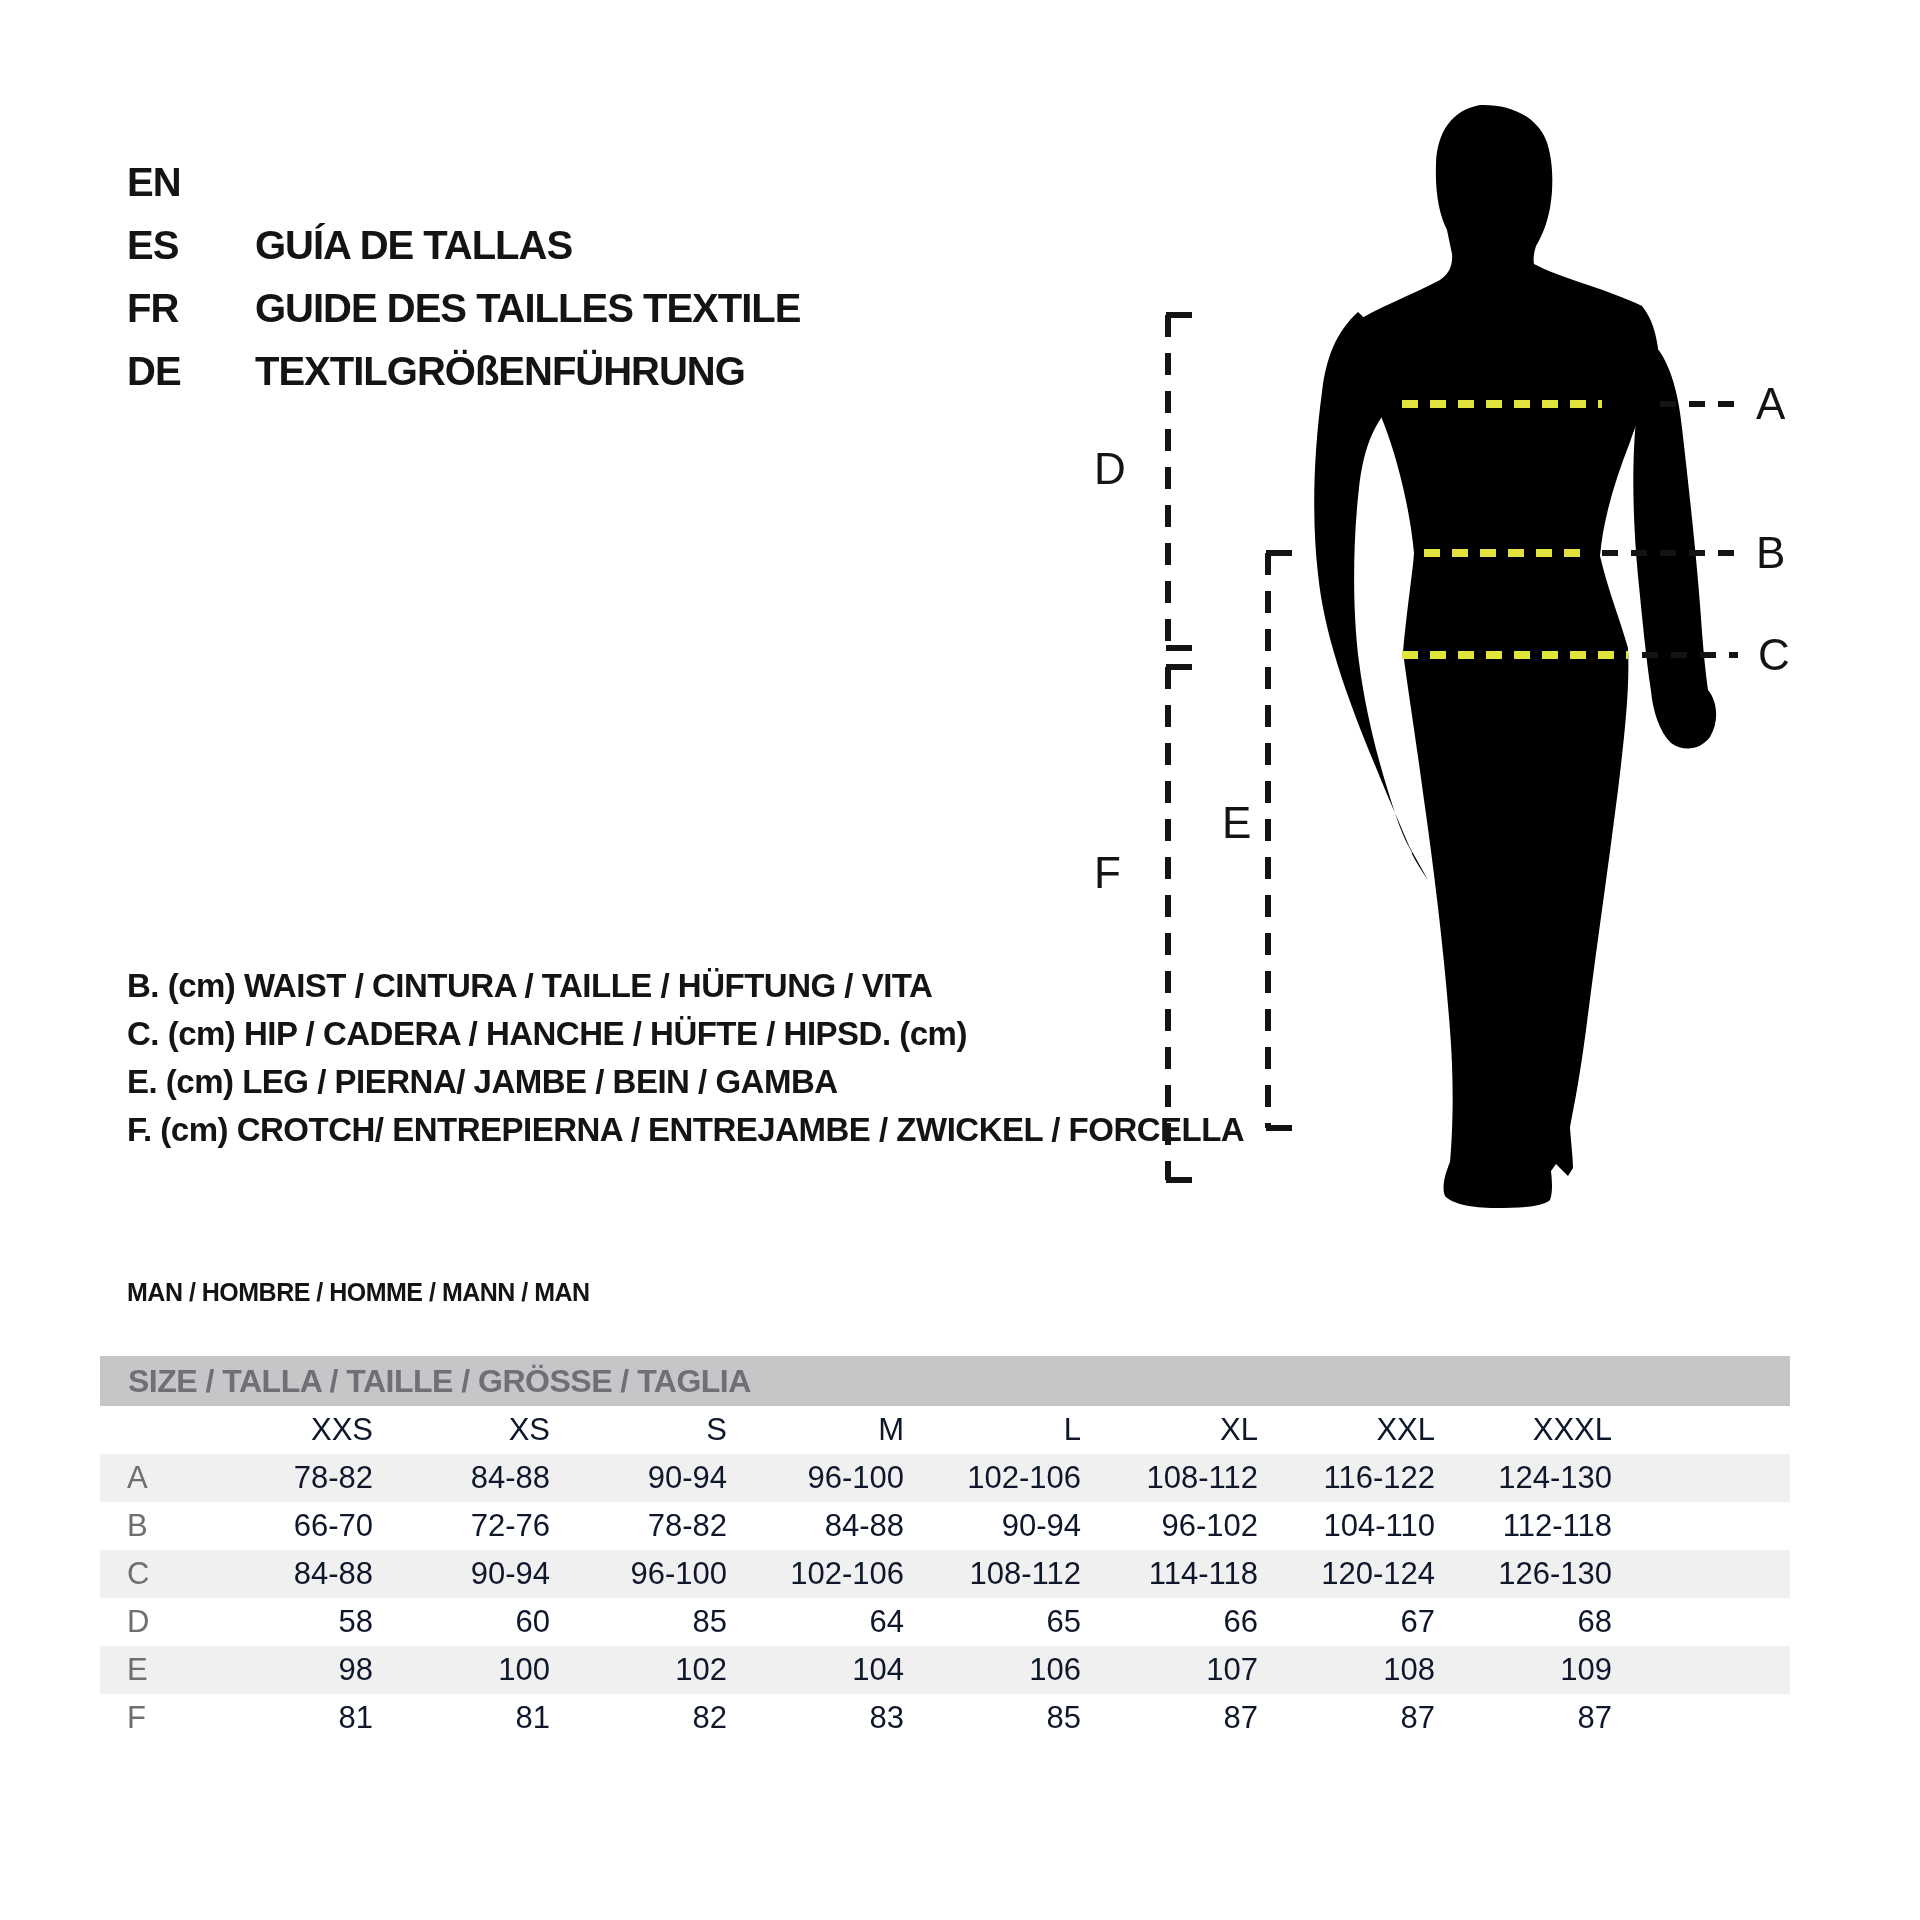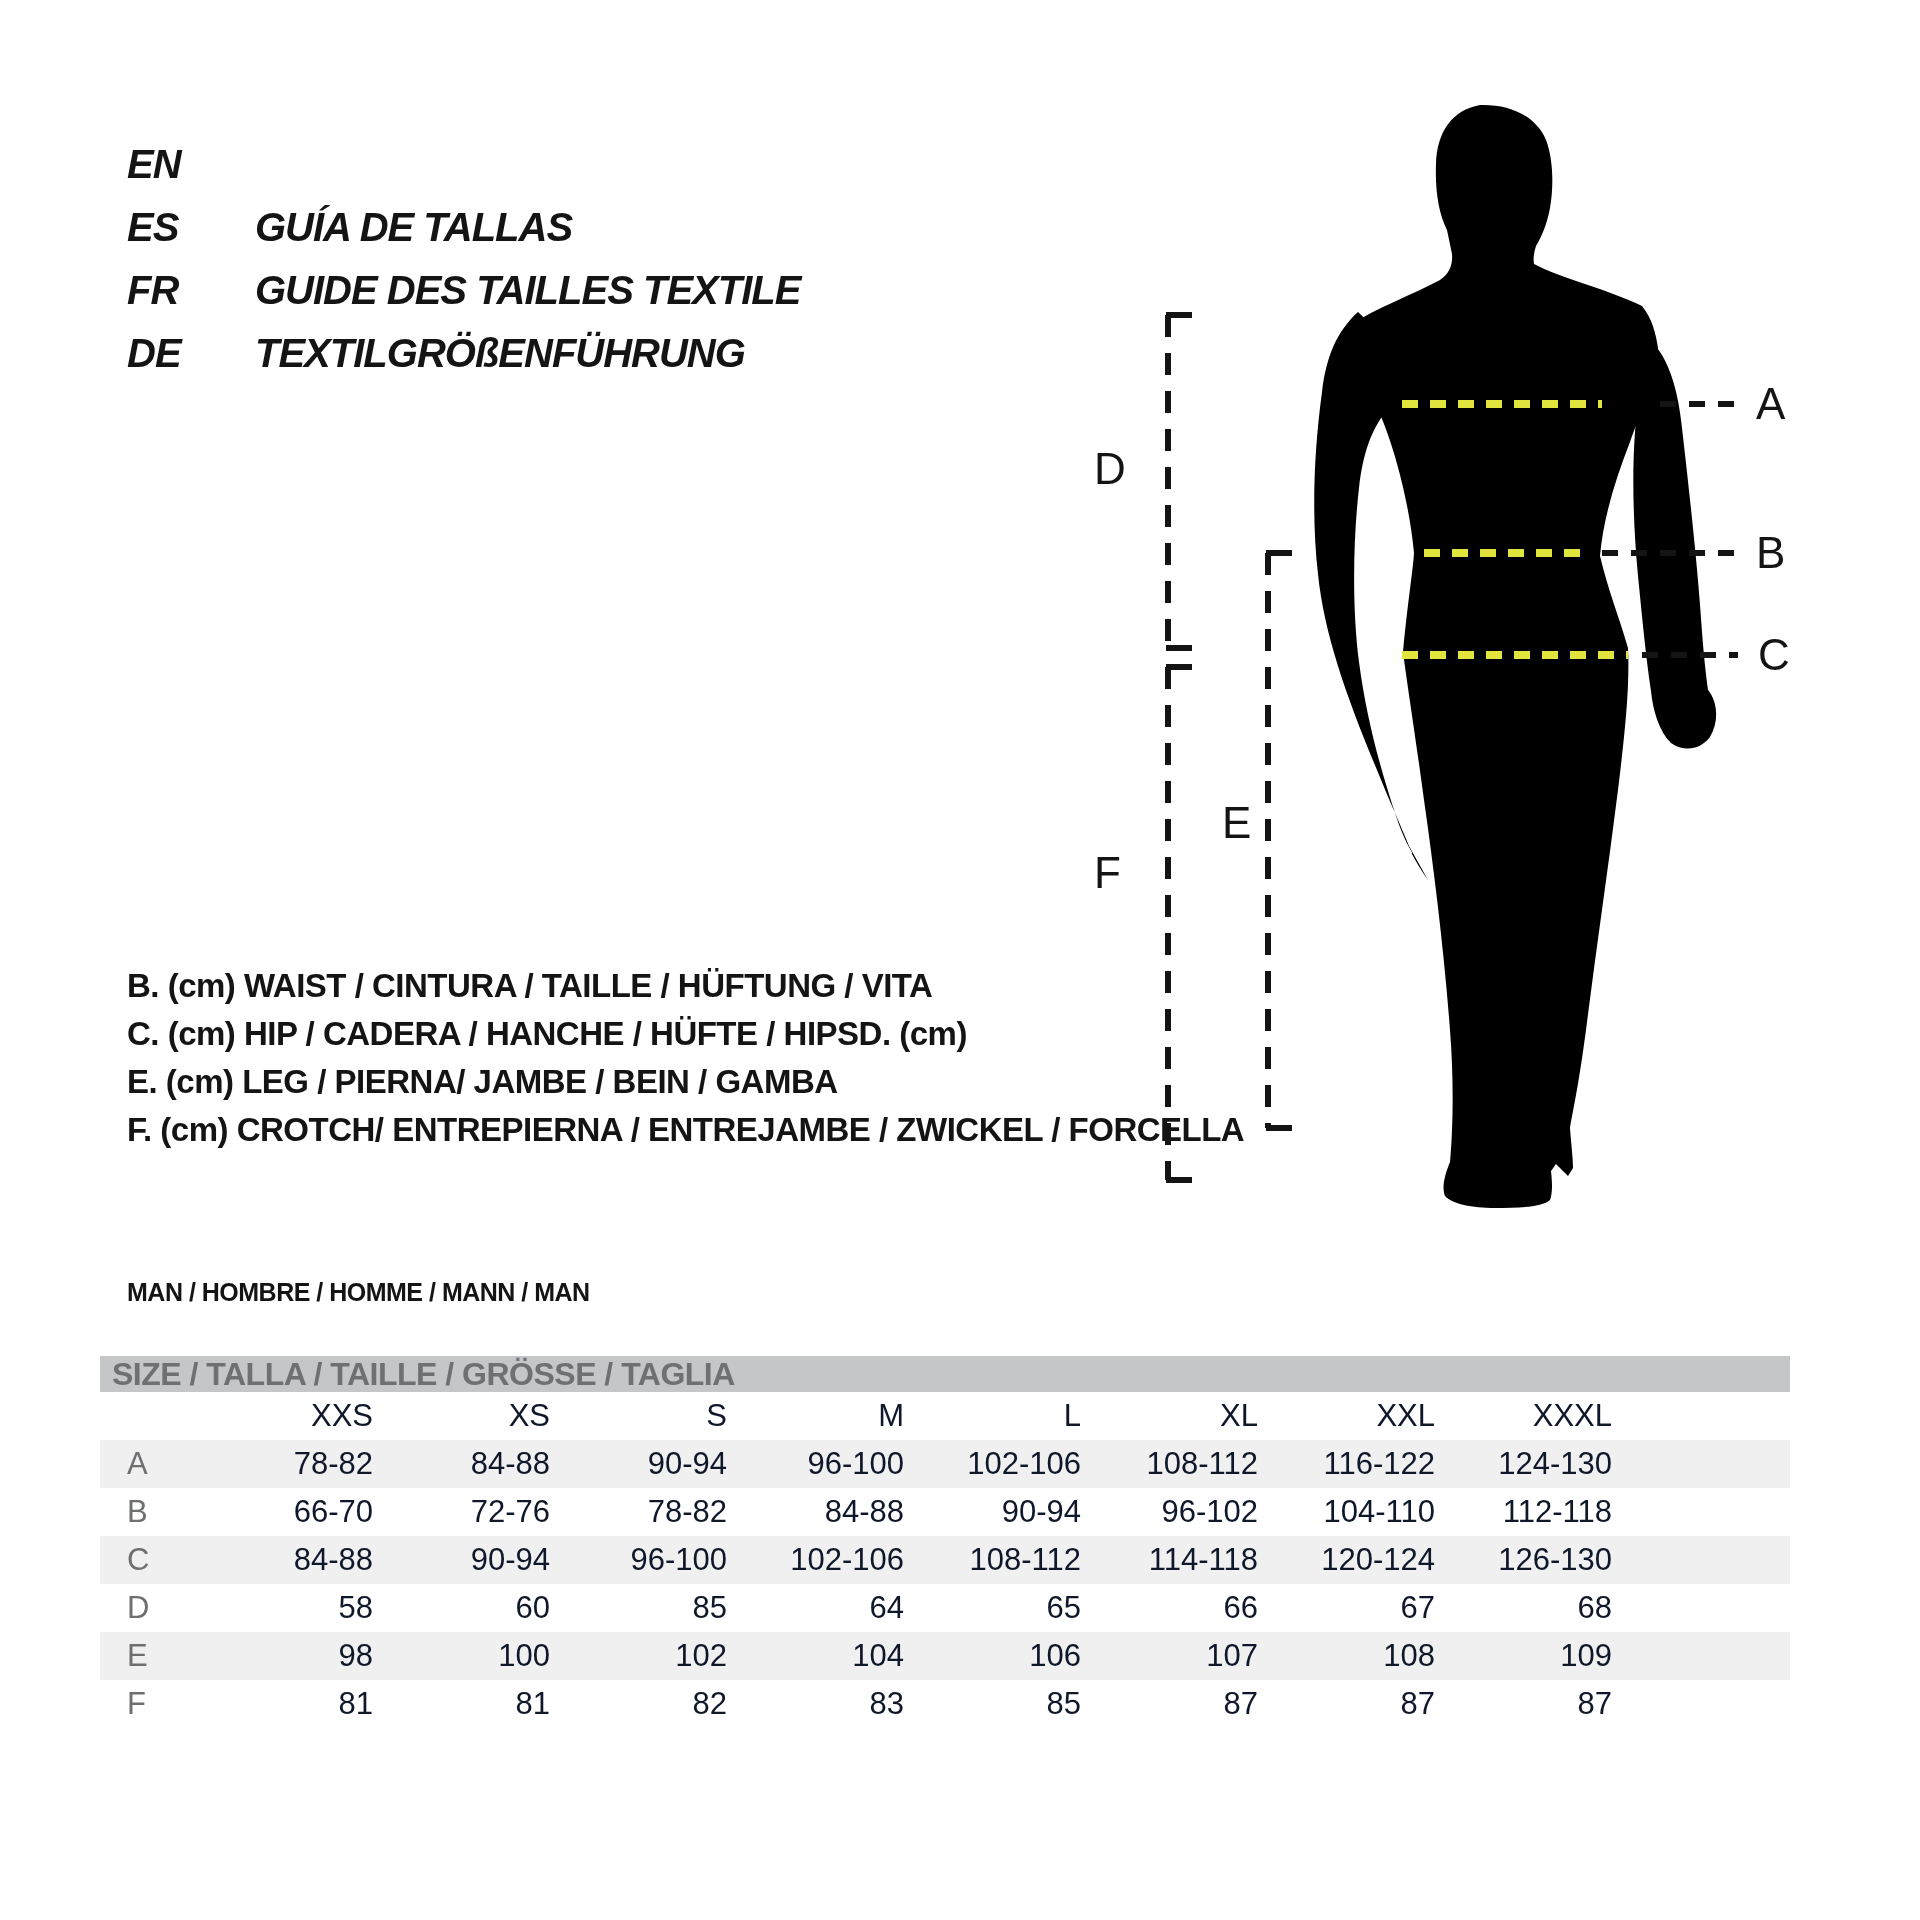--- a/index.html
+++ b/index.html
@@ -2,34 +2,34 @@
 <html><head>
 <meta charset="utf-8">
 <style>
   html,body{margin:0;padding:0;background:#ffffff;}
   #canvas{
     position:relative;width:1920px;height:1920px;background:#ffffff;overflow:hidden;
     font-family:"Liberation Sans", sans-serif;color:#161616;
   }
   
   #lang-block{position:absolute;left:127px;top:142px;}
-  .lang-row{display:flex;height:63px;align-items:flex-start;font-style:italic;}
+  .lang-row{display:flex;height:63px;align-items:flex-end;}
   .lang-code{width:128px;font-size:40px;font-weight:600;letter-spacing:-1px;color:#141414;}
   .lang-title{font-size:40px;font-weight:600;letter-spacing:-1px;color:#141414;white-space:nowrap;}
   
   #figure-svg{position:absolute;left:0;top:0;width:1920px;height:1920px;}
   .marker-letter{font-family:"Liberation Sans",sans-serif;font-size:44px;fill:#141414;}
   
   #legend-block{position:absolute;left:127px;top:962px;}
   .legend-line{height:48px;font-size:33px;font-weight:600;letter-spacing:-0.5px;color:#141414;white-space:nowrap;display:flex;align-items:center;}
   #subject-line{position:absolute;left:127px;top:1268px;height:48px;font-size:25px;font-weight:600;letter-spacing:-0.5px;color:#141414;display:flex;align-items:center;}
   
   #size-table{position:absolute;left:100px;top:1356px;width:1690px;}
-  #table-band{height:36px;background:#c5c6c8;display:flex;align-items:center;
-    padding-left:12px;box-sizing:border-box;font-size:32px;font-weight:600;letter-spacing:-0.5px;color:#6f7074;}
+  #table-band{height:50px;background:#c5c6c8;display:flex;align-items:center;
+    padding-left:28px;box-sizing:border-box;font-size:32px;font-weight:600;letter-spacing:-0.5px;color:#6f7074;}
   .t-row{display:grid;grid-template-columns:96px repeat(8,177px) 1fr;height:48px;align-items:center;}
   .t-row.striped{background:#f0f0f1;}
   .t-cell{font-size:31px;color:#0f172a;text-align:right;white-space:nowrap;}
   .t-letter{font-size:31px;color:#6e6f71;text-align:left;padding-left:27px;}
 </style>
 </head>
 <body>
 
 <div id="canvas">
 

